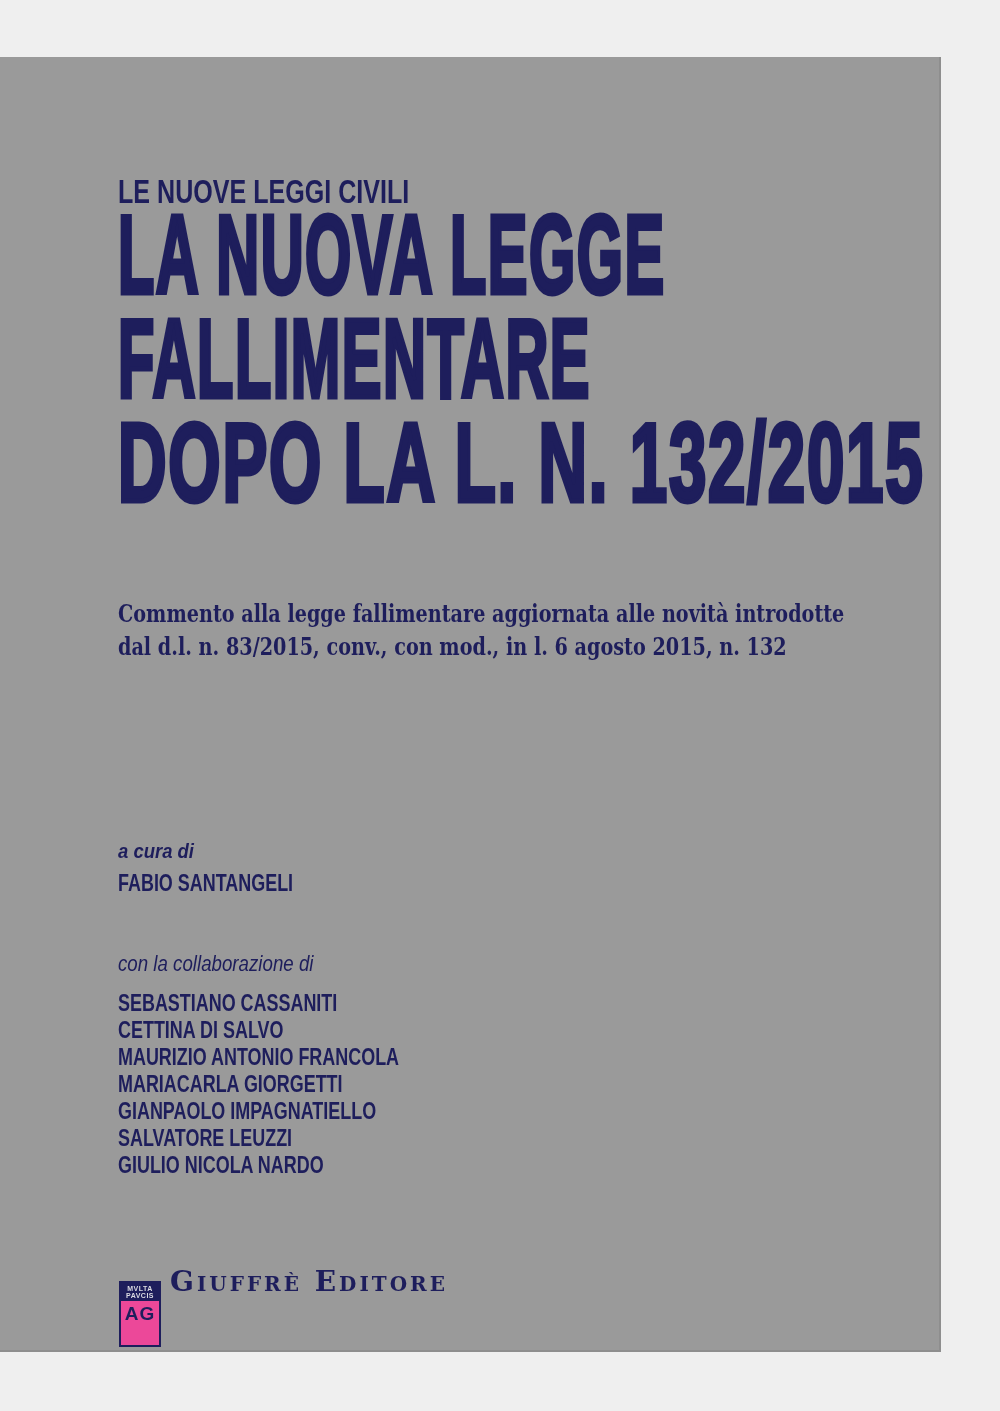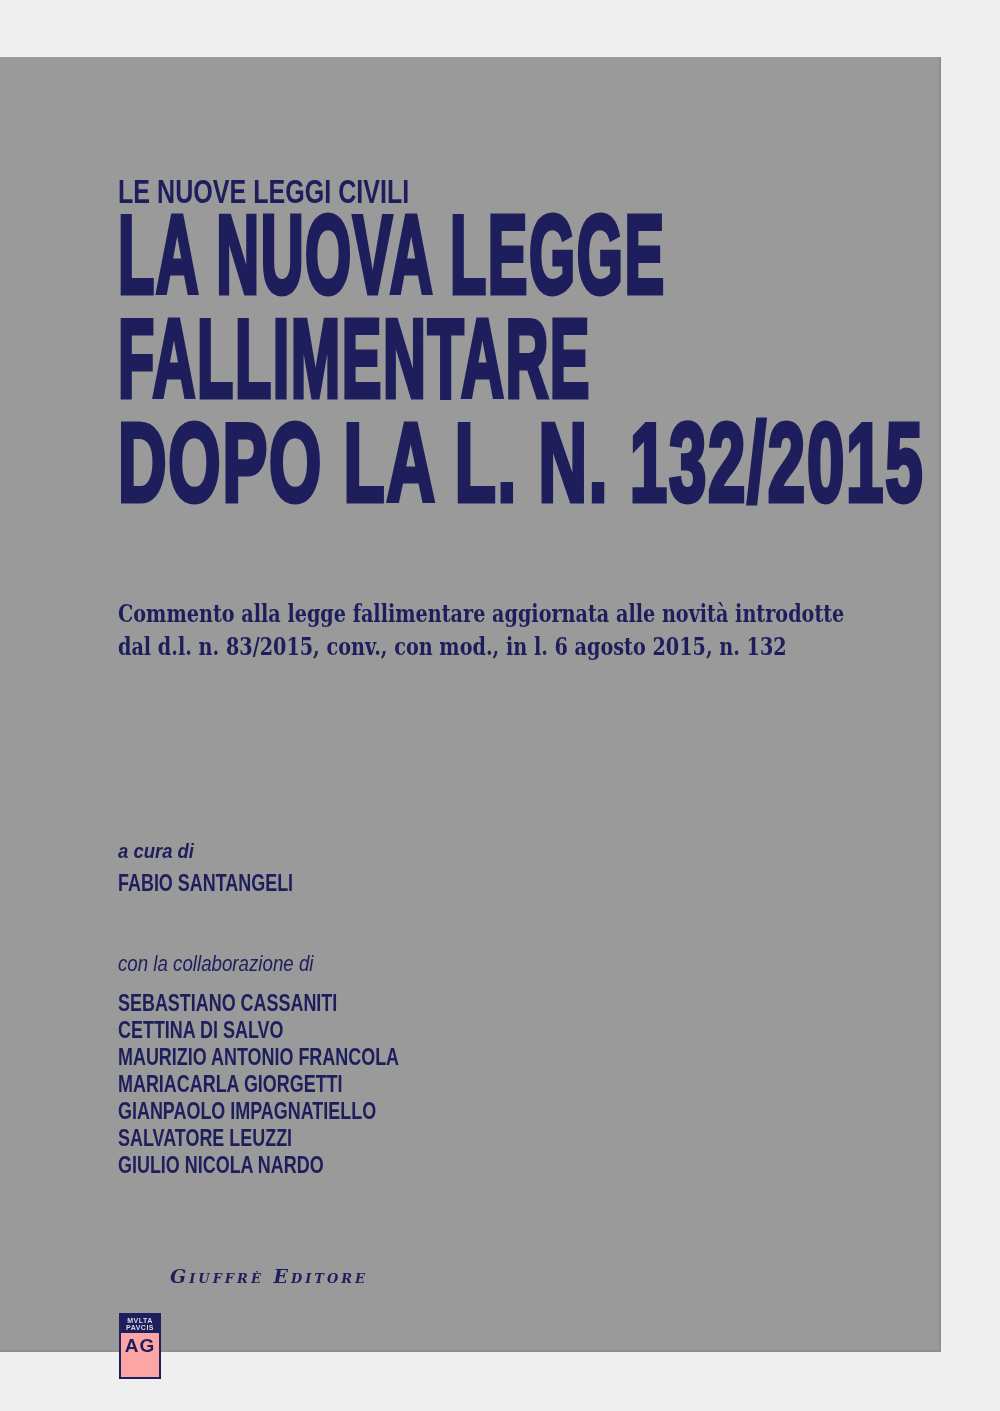--- a/index.html
+++ b/index.html
@@ -63,43 +63,42 @@
     transform: scaleX(0.85); transform-origin: 0 0;
     white-space: nowrap;
   }
   .names {
     position: absolute; left: 118px; top: 933px;
     font-size: 23px; font-weight: 700; line-height: 27px;
     transform: scaleX(0.78); transform-origin: 0 0;
     white-space: nowrap;
   }
   .logo-box {
-    position: absolute; left: 119px; top: 1256px;
+    position: absolute; left: 119px; top: 1224px;
     width: 42px; height: 66px;
     border: 2px solid #1e1e5c;
     box-sizing: border-box;
-    background: #fca5a5;
+    background: #ec4899;
   }
   .logo-motto {
     background: #1e1e5c; color: #dcdce2;
     font-size: 7px; line-height: 7px; font-weight: 700;
     text-align: center; padding: 2px 0 2px;
     letter-spacing: 0.5px;
   }
   .logo-ag {
     font-size: 19px; font-weight: 700; text-align: center;
     line-height: 26px; letter-spacing: 1px;
   }
   .wordmark {
     position: absolute; left: 170px; top: 1208px;
     font-family: "DejaVu Serif", serif;
     font-variant: small-caps;
-    font-weight: 700; font-size: 19px; letter-spacing: 3px;
+    font-weight: 700; font-size: 28px; letter-spacing: 3px;
     white-space: nowrap;
-    font-style: italic;
   }
 </style>
 </head>
 <body>
 
 <div class="cover">
 
   <div class="series nv">LE NUOVE LEGGI CIVILI</div>
 
   <div class="title nv">

